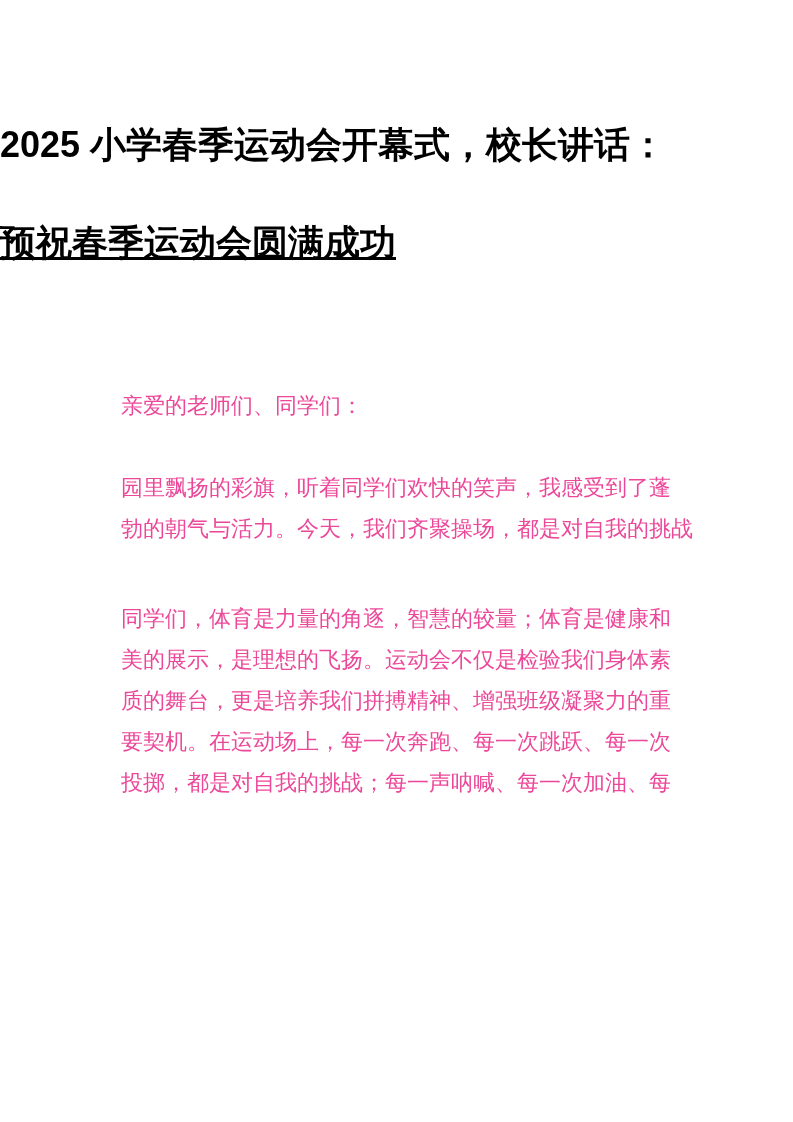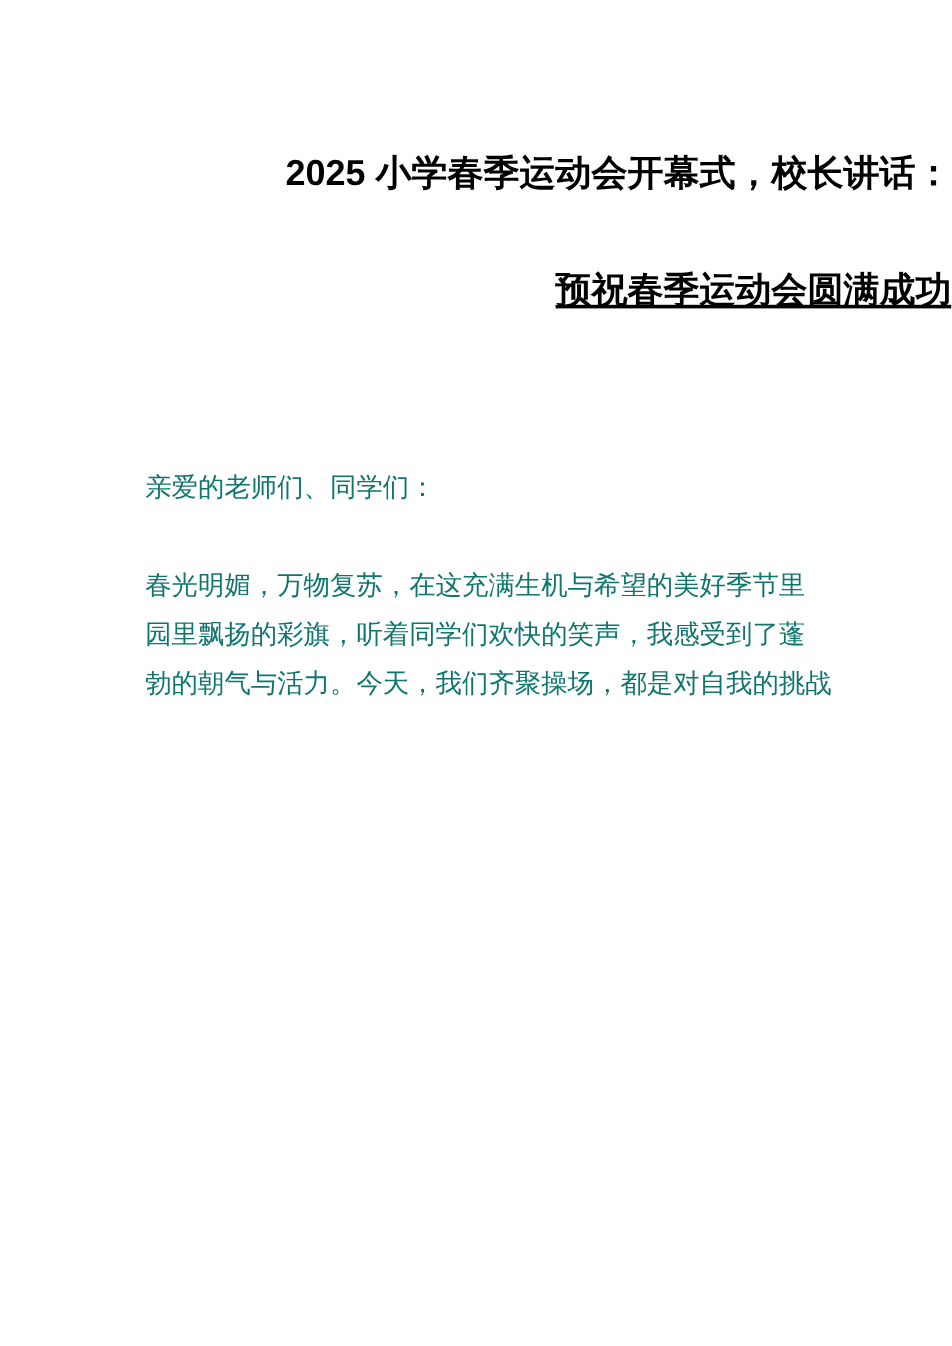--- a/index.html
+++ b/index.html
@@ -12,37 +12,37 @@
     width: 793px;
     height: 1122px;
     background: #ffffff;
     overflow: hidden;
     font-family: "Liberation Sans", "DejaVu Sans", sans-serif;
   }
   .doc-title {
     position: absolute;
     left: 0;
     right: 0;
-    text-align: right;
-    font-size: 30px;
+    text-align: left;
+    font-size: 36px;
     line-height: 44px;
     font-weight: 700;
     color: #000000;
     white-space: nowrap;
   }
   .doc-title.line1 { top: 123px; }
   .doc-title.line2 { top: 221px; text-decoration: underline; }
   .doc-body {
     position: absolute;
     left: 121px;
     top: 385px;
     width: 560px;
     font-size: 22px;
     line-height: 41px;
-    color: #0f766e;
+    color: #ec4899;
   }
   .paragraph {
     margin: 0 0 41px 0;
   }
   .paragraph.pad-after { margin-bottom: 49px; }
   .text-line {
     white-space: nowrap;
   }
 </style>
 </head>
@@ -55,21 +55,27 @@
   <div class="doc-title line2">预祝春季运动会圆满成功</div>
 
   <div class="doc-body">
 
     <div class="paragraph">
       <div class="text-line">亲爱的老师们、同学们：</div>
     </div>
 
 
     <div class="paragraph pad-after">
-      <div class="text-line">春光明媚，万物复苏，在这充满生机与希望的美好季节里</div>
       <div class="text-line">园里飘扬的彩旗，听着同学们欢快的笑声，我感受到了蓬</div>
       <div class="text-line">勃的朝气与活力。今天，我们齐聚操场，都是对自我的挑战</div>
     </div>
 
+    <div class="paragraph">
+      <div class="text-line">同学们，体育是力量的角逐，智慧的较量；体育是健康和</div>
+      <div class="text-line">美的展示，是理想的飞扬。运动会不仅是检验我们身体素</div>
+      <div class="text-line">质的舞台，更是培养我们拼搏精神、增强班级凝聚力的重</div>
+      <div class="text-line">要契机。在运动场上，每一次奔跑、每一次跳跃、每一次</div>
+      <div class="text-line">投掷，都是对自我的挑战；每一声呐喊、每一次加油、每</div>
+    </div>
 
   </div>
 
 </div>
 
 </body></html>

